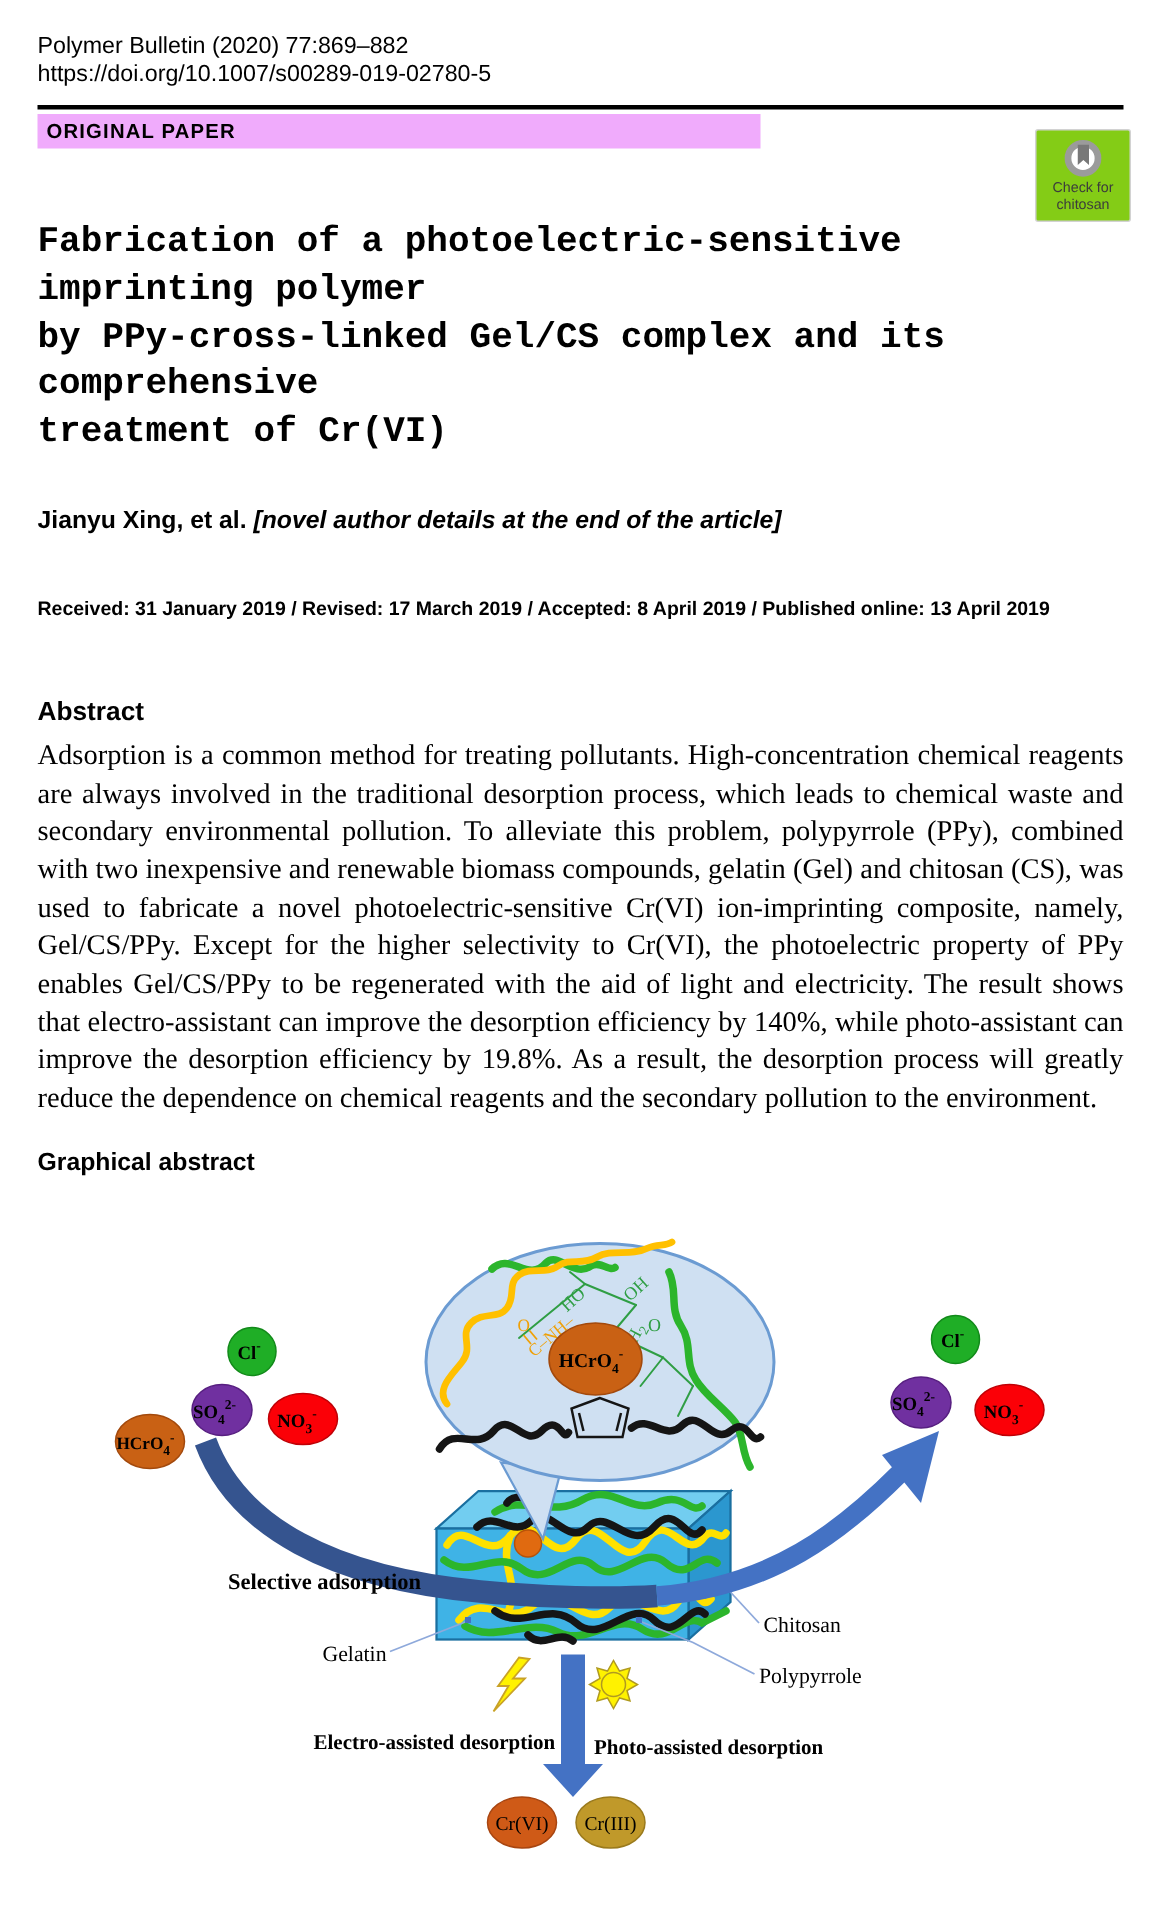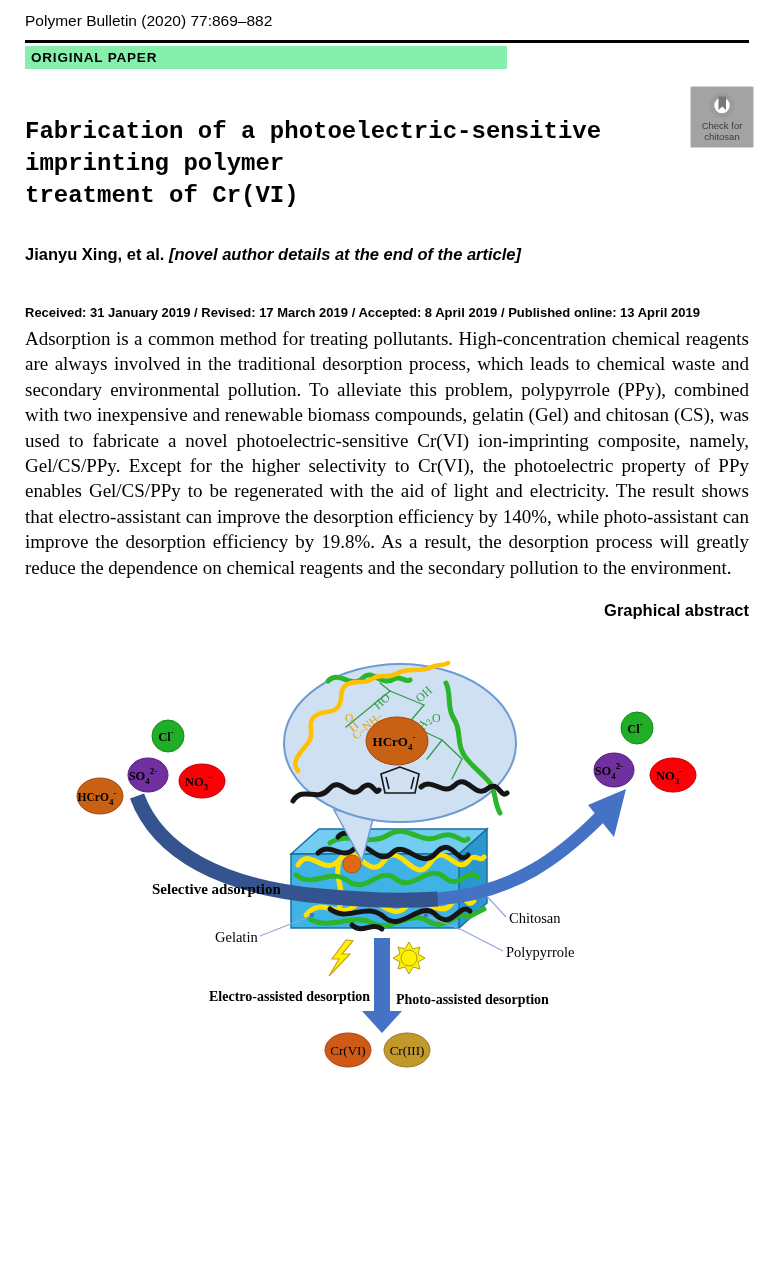--- a/index.html
+++ b/index.html
@@ -1,86 +1,89 @@
 <!DOCTYPE html>
 <html><head>
 <meta charset="utf-8">
 <style>
   html,body{margin:0;padding:0;background:#e8e8e8;}
   .page{
     width:774px;height:1280px;background:#ffffff;box-sizing:border-box;
-    padding:11px 25px 0 25px;position:relative;overflow:hidden;
+    padding:21px 25px 0 25px;position:relative;overflow:hidden;
     font-family:"Liberation Sans",sans-serif;color:#000;
   }
   .hdr-line{font-size:15.5px;line-height:1.25;}
   .rule{height:3px;background:#000;margin-top:10px;}
   .banner{
-    margin-top:3px;width:482px;height:23px;background:#86efac;
+    margin-top:3px;width:482px;height:23px;background:#f0abfc;
     font-size:13.5px;font-weight:bold;letter-spacing:0.8px;
     line-height:23px;padding-left:6px;box-sizing:border-box;
   }
   .check-badge{
     position:absolute;top:86px;right:20px;width:62px;height:60px;
-    background:#a3a3a3;border:1px solid #d2d2d2;border-radius:2px;
+    background:#84cc16;border:1px solid #d2d2d2;border-radius:2px;
     display:flex;flex-direction:column;align-items:center;justify-content:center;
   }
   .check-badge .txt{font-size:9.5px;color:#3c3c3c;line-height:1.12;text-align:center;}
   .title{margin-top:47px;font-size:24px;font-weight:bold;line-height:1.33;width:705px;font-family:Liberation Mono, monospace;}
   .authors{margin-top:33px;font-size:16.5px;font-weight:bold;}
   .authors .note{font-style:italic;}
   .dates{margin-top:41px;font-size:13px;white-space:nowrap;font-weight:bold;}
   .copyright{margin-top:3px;font-size:13px;}
   .abs-h{margin-top:51px;font-size:17.5px;font-weight:bold;}
   .abs-b{
     margin-top:6px;font-family:Liberation Serif, serif;font-size:19px;
     line-height:1.337;text-align:justify;width:724px;
   }
-  .ga-h{margin-top:21px;font-size:16.5px;font-weight:bold;text-align:right;}
+  .ga-h{margin-top:21px;font-size:16.5px;font-weight:bold;}
   .fig-wrap{margin-left:-25px;margin-top:38px;}
   svg text{font-family:"Liberation Serif",serif;fill:#000;}
   .ion-t{font-size:12.5px;font-weight:bold;}
   .sub{font-size:9px;}
   .sup{font-size:9px;}
   .chem-g{font-size:12px;fill:#2f9e44;}
   .chem-o{font-size:11.5px;fill:#efa007;}
   .lbl{font-size:14.5px;}
   .lbl-b{font-size:15px;font-weight:bold;}
   .lbl-b2{font-size:14px;font-weight:bold;}
 </style>
 </head>
 <body>
 
 <div class="page">
 
   <div class="hdr-line">Polymer Bulletin (2020) 77:869–882</div>
+  <div class="hdr-line">https://doi.org/10.1007/s00289-019-02780-5</div>
 
   <div class="rule"></div>
   <div class="banner">ORIGINAL PAPER</div>
 
   <div class="check-badge">
     <svg width="30" height="30" viewBox="0 0 30 30">
       <circle cx="15" cy="14.5" r="10" fill="#ffffff" stroke="#9b9b9b" stroke-width="4.5"></circle>
       <path d="M11.5 5.5 h7.5 v13.5 l-3.75,-3.4 l-3.75,3.4 z" fill="#787878"></path>
     </svg>
     <div class="txt">Check for</div>
     <div class="txt">chitosan</div>
   </div>
 
   <div class="title">
     <div>Fabrication of a photoelectric-sensitive imprinting polymer</div>
+    <div>by PPy-cross-linked Gel/CS complex and its comprehensive</div>
     <div>treatment of Cr(VI)</div>
   </div>
 
   <div class="authors">
     <span>Jianyu Xing, et al.</span>
     <span class="note">[novel author details at the end of the article]</span>
   </div>
 
   <div class="dates">Received: 31 January 2019 / Revised: 17 March 2019 / Accepted: 8 April 2019 / Published online: 13 April 2019</div>
 
+  <div class="abs-h">Abstract</div>
   <div class="abs-b">Adsorption is a common method for treating pollutants. High-concentration chemical reagents are always involved in the traditional desorption process, which leads to chemical waste and secondary environmental pollution. To alleviate this problem, polypyrrole (PPy), combined with two inexpensive and renewable biomass compounds, gelatin (Gel) and chitosan (CS), was used to fabricate a novel photoelectric-sensitive Cr(VI) ion-imprinting composite, namely, Gel/CS/PPy. Except for the higher selectivity to Cr(VI), the photoelectric property of PPy enables Gel/CS/PPy to be regenerated with the aid of light and electricity. The result shows that electro-assistant can improve the desorption efficiency by 140%, while photo-assistant can improve the desorption efficiency by 19.8%. As a result, the desorption process will greatly reduce the dependence on chemical reagents and the secondary pollution to the environment.</div>
 
   <div class="ga-h">Graphical abstract</div>
 
   <div class="fig-wrap">
   <svg width="774" height="445" viewBox="0 835 774 445">
 
     <g>
       <polygon points="291,1031 319,1006 487,1006 459,1031" stroke="#1A6FA0" stroke-width="1.5" fill="#72CDF0"></polygon>
       <polygon points="459,1031 487,1006 487,1080 459,1105" stroke="#1A6FA0" stroke-width="1.5" fill="#2B97CF"></polygon>

